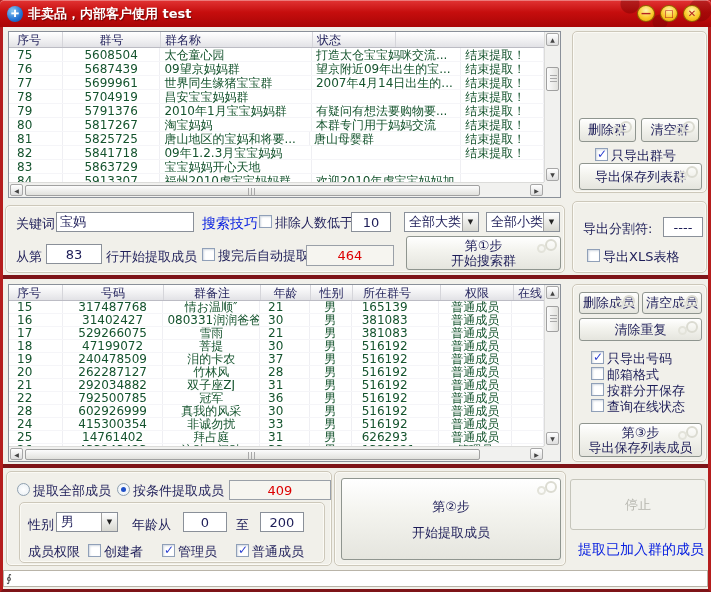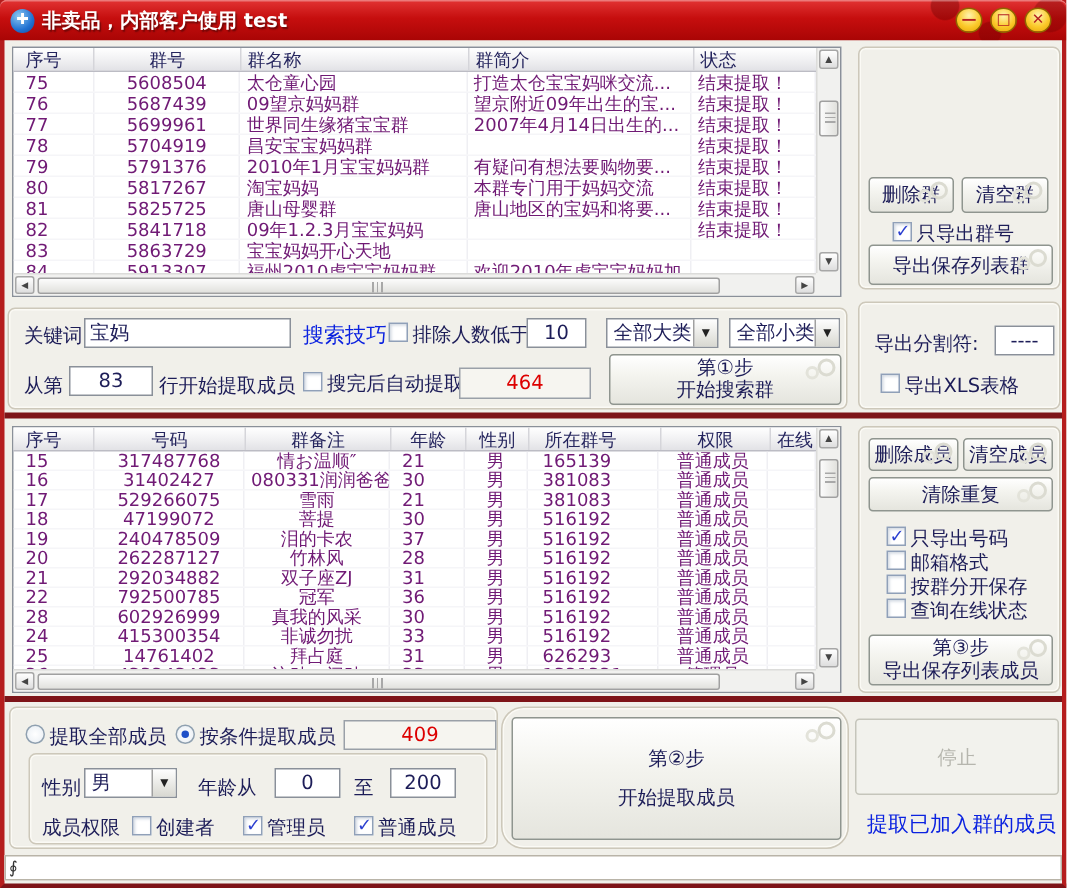--- a/index.html
+++ b/index.html
@@ -58,21 +58,21 @@
            align-items:center; font-size:13px; color:#1d1d58; cursor:pointer; }
   .combo .txt { flex:1; padding-left:4px; white-space:nowrap; }
   .combo .drop { width:16px; height:100%; border-left:1px solid #a0a0a0; font-size:7px; color:#222;
            background:linear-gradient(#fefefe,#d8d8d1); display:flex; align-items:center; justify-content:center; }
   
   .tframe { position:absolute; background:#fff; border:1px solid #8a9099; }
   .thead { position:absolute; left:0; top:0; right:0; height:16px; display:flex; font-size:12px; color:#25255e;
            background:linear-gradient(#ffffff,#f0f0f2 55%,#e2e2e6); border-bottom:1px solid #bcbcc4; }
   .thead .c { border-right:1px solid #d5d5da; }
   .c { padding:0 4px; white-space:nowrap; overflow:hidden; }
-  .rows { position:absolute; left:0; right:16px; bottom:15px; overflow:hidden; font-size:12px; color:#701a75; }
+  .rows { position:absolute; left:0; right:16px; bottom:15px; overflow:hidden; font-size:12px; color:#14532d; }
   .rows.g { top:16px; } .rows.m { top:16px; }
   .row { display:flex; border-bottom:1px solid #f5f5f8; cursor:default; }
   .grow .row { height:14px; line-height:14px; }
   .mrow .row { height:13px; line-height:13px; }
   .row .c { border-right:1px solid #efeff3; }
   .gc1{width:54px; padding-left:8px;} .gc2{width:98px; text-align:center;} .gc3{width:152px;}
   .gc4{width:150px;} .gc5{width:83px;}
   .mc1{width:54px; padding-left:8px;} .mc2{width:101px; text-align:center;} .mc3{width:97px; text-align:center;}
   .mc4{width:50px; padding-left:8px;} .mc5{width:42px; text-align:center;} .mc6{width:88px; padding-left:10px;}
   .mc7{width:73px; text-align:center;} .mc8{width:32px;}
@@ -108,21 +108,20 @@
     </div>
   </div>
 
   <div id="content">
 
     <div class="tframe" style="left:5px; top:4px; width:553px; height:167px;">
       <div class="thead">
         <div class="c gc1">序号</div>
         <div class="c gc2">群号</div>
         <div class="c gc3">群名称</div>
-        <div class="c gc4">群简介</div>
         <div class="c gc5">状态</div>
       </div>
       <div class="rows g grow">
 
           <div class="row">
             <div class="c gc1">75</div>
             <div class="c gc2">5608504</div>
             <div class="c gc3">太仓童心园</div>
             <div class="c gc4">打造太仓宝宝妈咪交流...</div>
             <div class="c gc5">结束提取！</div>
@@ -164,22 +163,22 @@
             <div class="c gc1">80</div>
             <div class="c gc2">5817267</div>
             <div class="c gc3">淘宝妈妈</div>
             <div class="c gc4">本群专门用于妈妈交流</div>
             <div class="c gc5">结束提取！</div>
           </div>
 
           <div class="row">
             <div class="c gc1">81</div>
             <div class="c gc2">5825725</div>
+            <div class="c gc4">唐山地区的宝妈和将要...</div>
             <div class="c gc3">唐山母婴群</div>
-            <div class="c gc4">唐山地区的宝妈和将要...</div>
             <div class="c gc5">结束提取！</div>
           </div>
 
           <div class="row">
             <div class="c gc1">82</div>
             <div class="c gc2">5841718</div>
             <div class="c gc3">09年1.2.3月宝宝妈妈</div>
             <div class="c gc4"></div>
             <div class="c gc5">结束提取！</div>
           </div>
@@ -482,21 +481,21 @@
         <span class="lbl" style="left:8px; top:40px;">成员权限</span>
         <span class="cb" style="left:68px; top:41px;"></span>
         <span class="lbl" style="left:84px; top:40px;">创建者</span>
         <span class="cb checked" style="left:142px; top:41px;"></span>
         <span class="lbl" style="left:158px; top:40px;">管理员</span>
         <span class="cb checked" style="left:216px; top:41px;"></span>
         <span class="lbl" style="left:232px; top:40px;">普通成员</span>
       </div>
     </div>
 
-    <div class="gbox" style="left:331px; top:444px; width:232px; height:95px;border-radius:15px;">
+    <div class="gbox" style="left:331px; top:444px; width:232px; height:95px;">
       <div class="btn two gap" style="left:6px; top:6px; width:220px; height:82px; font-size:13px;">
         <span>第②步</span>
         <span>开始提取成员</span>
         <span class="curl"></span>
       </div>
     </div>
 
     <div class="btn disabled" style="left:567px; top:452px; width:136px; height:51px;">
       <span>停止</span>
     </div>

